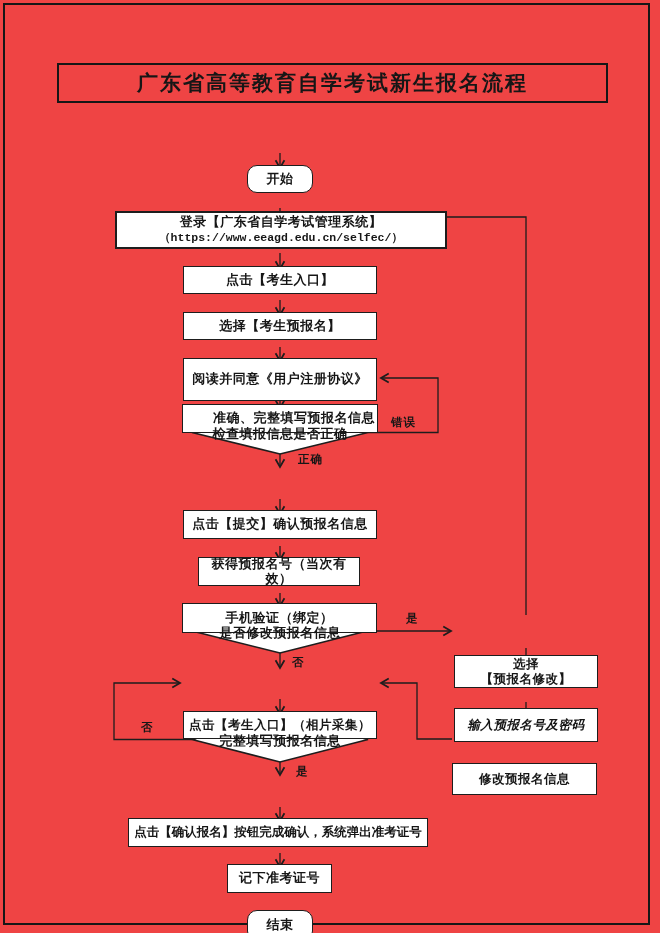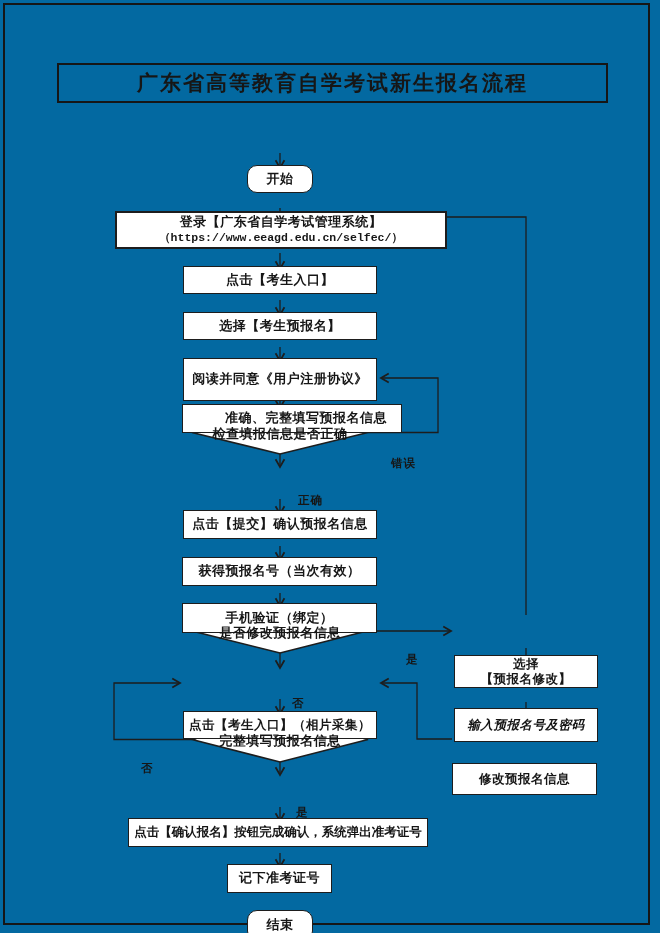--- a/index.html
+++ b/index.html
@@ -1,30 +1,30 @@
 <!DOCTYPE html>
 <html><head>
 <meta charset="utf-8">
 <style>
   html,body{margin:0;padding:0;background:#e8e8e8;}
-  #canvas{position:relative;width:660px;height:933px;background:#0369a1;overflow:hidden;
+  #canvas{position:relative;width:660px;height:933px;background:#ef4444;overflow:hidden;
           font-family:"Liberation Serif","DejaVu Serif",serif;color:#161616;}
   .page-border{position:absolute;left:3px;top:3px;width:647px;height:922px;
           border:2px solid #161616;box-sizing:border-box;}
   .title-box{position:absolute;left:57px;top:63px;width:551px;height:40px;box-sizing:border-box;
           border:2px solid #161616;display:flex;align-items:center;justify-content:center;
           font-size:21px;font-weight:bold;letter-spacing:2px;}
   .node{position:absolute;box-sizing:border-box;border:1.6px solid #1d1d1d;background:#fff;
           display:flex;flex-direction:column;align-items:center;justify-content:center;
           font-size:13px;font-weight:bold;text-align:center;line-height:1.15;letter-spacing:0.5px;margin-top:40px;}
   .rounded{border-radius:10px;}
   .thick{border-width:2px;}
   svg.layer{position:absolute;left:0;top:0;width:660px;height:933px;}
   .edge-label{position:absolute;font-size:11.5px;font-weight:bold;letter-spacing:1px;
-          color:#161616;white-space:nowrap;margin-top:41px;}
+          color:#161616;white-space:nowrap;}
   .diamond-label{position:absolute;font-size:13px;font-weight:bold;text-align:center;
           letter-spacing:0.5px;white-space:nowrap;}
   .url-line{font-family:"Liberation Mono","DejaVu Sans Mono",monospace;
           font-size:11.5px;font-weight:bold;letter-spacing:0;margin-top:1px;}
   .small2{font-size:12.5px;letter-spacing:0.5px;}
   .confirm-text{font-size:12.5px;letter-spacing:0;}
 </style>
 </head>
 <body>
 
@@ -87,31 +87,31 @@
   </div>
 
   <div class="node" style="left:183px;top:272px;width:194px;height:28px;">
     <span>选择【考生预报名】</span>
   </div>
 
   <div class="node" style="left:183px;top:318px;width:194px;height:43px;">
     <span>阅读并同意《用户注册协议》</span>
   </div>
 
-  <div class="node" style="left:182px;top:364px;width:220px;height:29px;padding-left:28px;">
+  <div class="node" style="left:182px;top:364px;width:196px;height:29px;padding-left:28px;">
     <span>准确、完整填写预报名信息</span>
   </div>
 
   <div class="diamond-label" style="left:192px;top:425px;width:176px;">检查填报信息是否正确</div>
 
   <div class="node" style="left:183px;top:470px;width:194px;height:29px;">
     <span>点击【提交】确认预报名信息</span>
   </div>
 
-  <div class="node" style="left:182px;top:517px;width:195px;height:29px;">
+  <div class="node" style="left:198px;top:517px;width:162px;height:29px;">
     <span>获得预报名号（当次有效）</span>
   </div>
 
   <div class="node" style="left:182px;top:563px;width:195px;height:30px;">
     <span>手机验证（绑定）</span>
   </div>
 
   <div class="diamond-label" style="left:192px;top:624px;width:176px;">是否修改预报名信息</div>
 
   <div class="node" style="left:183px;top:671px;width:194px;height:28px;">

